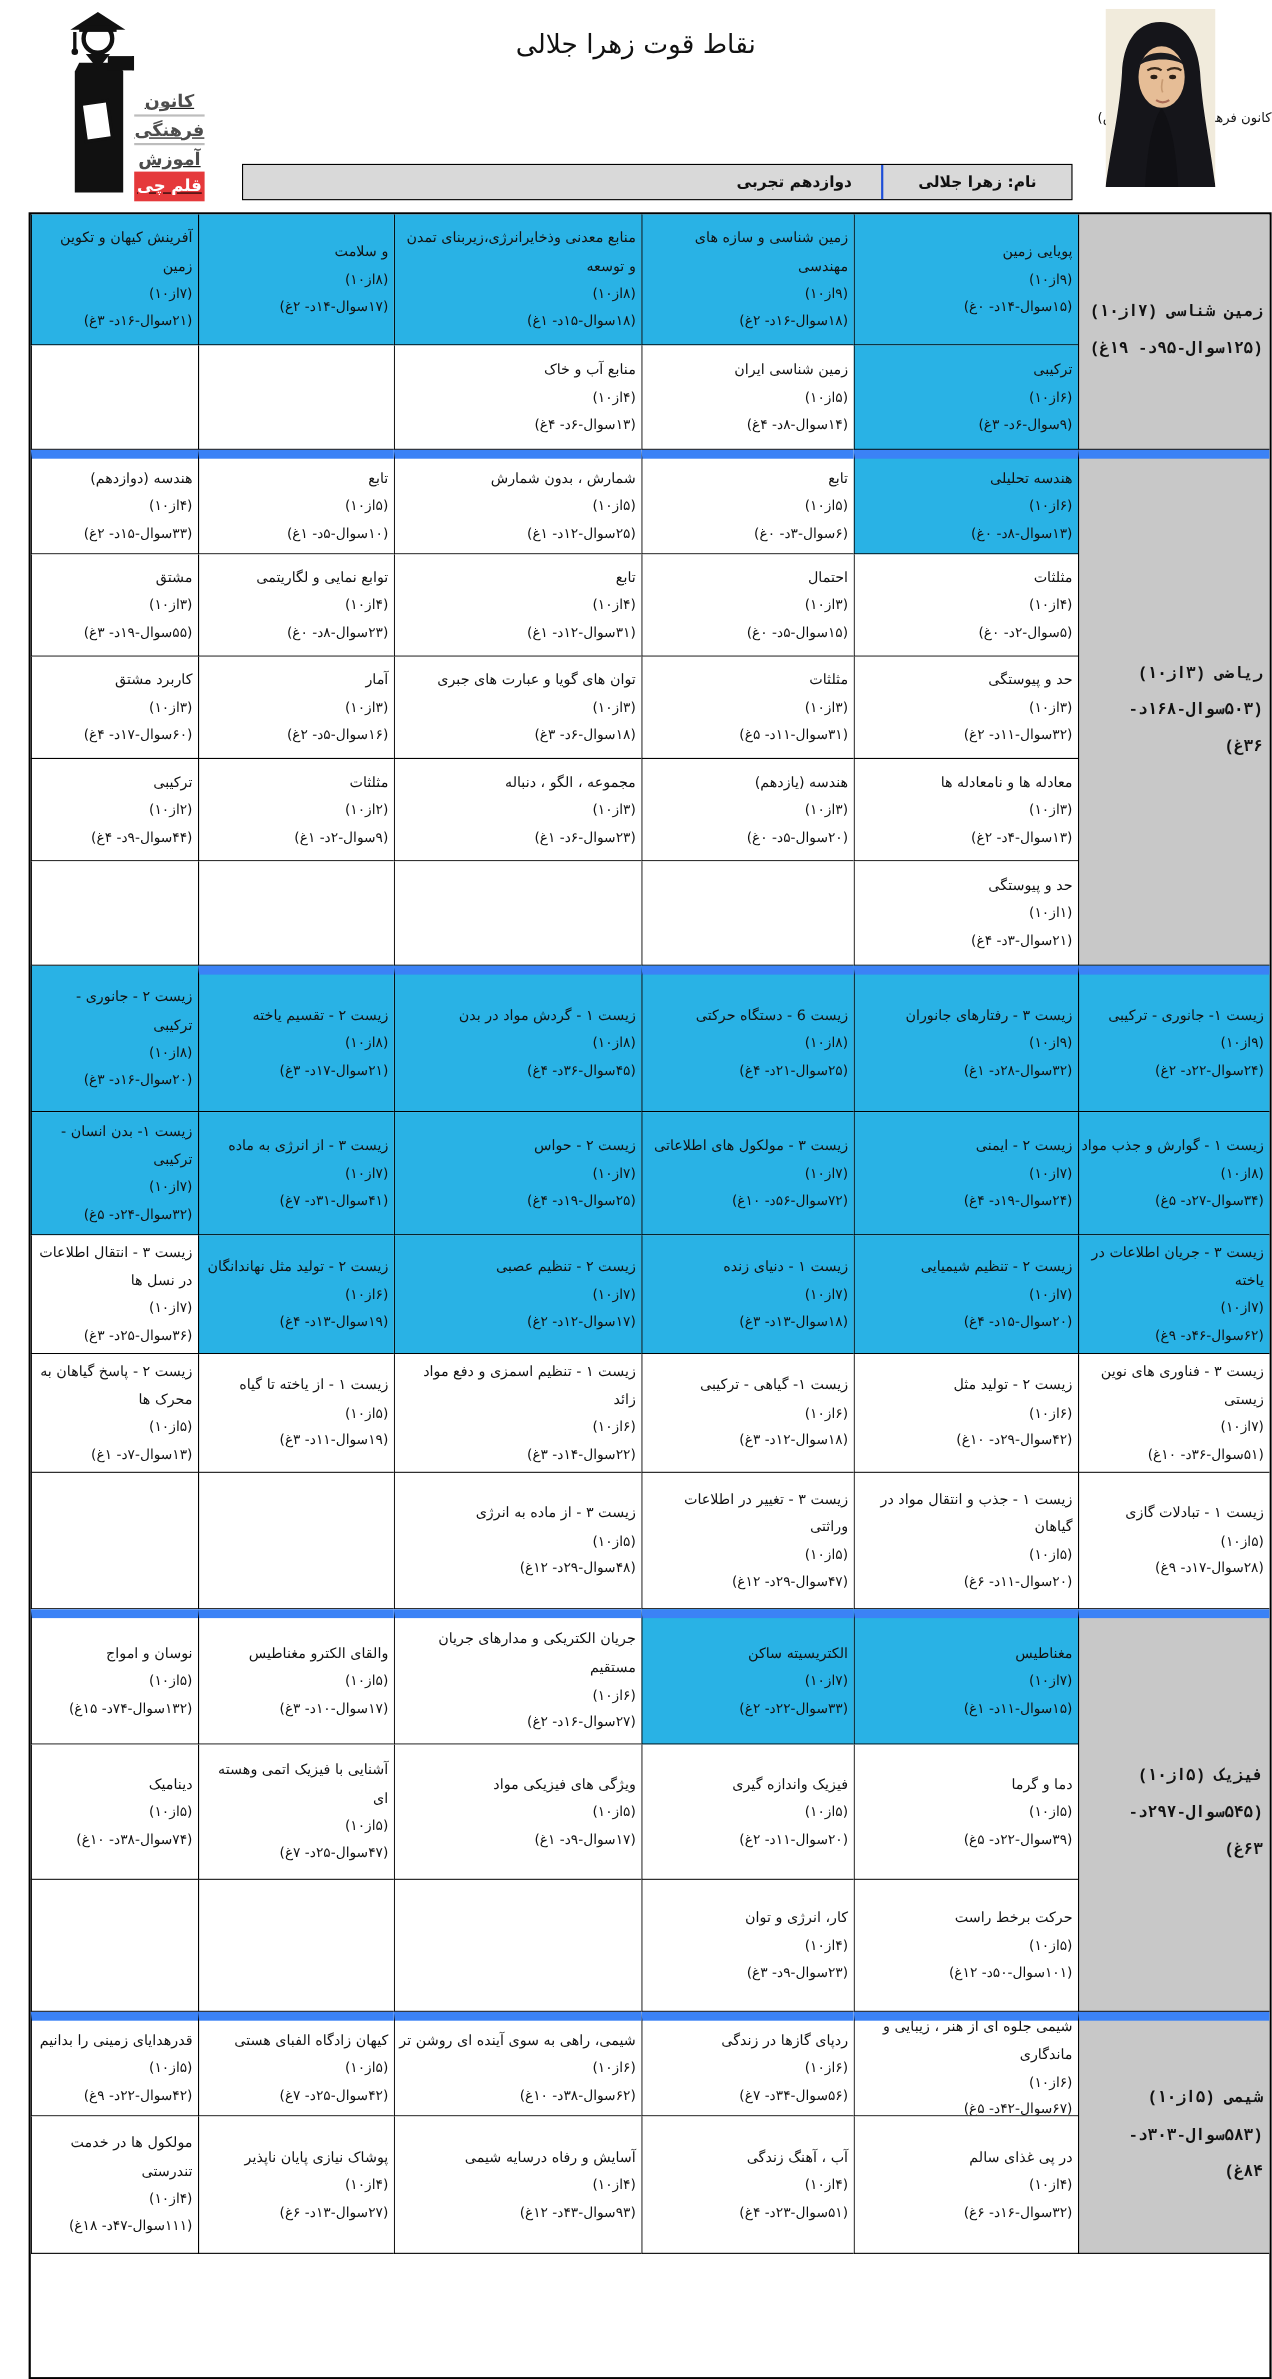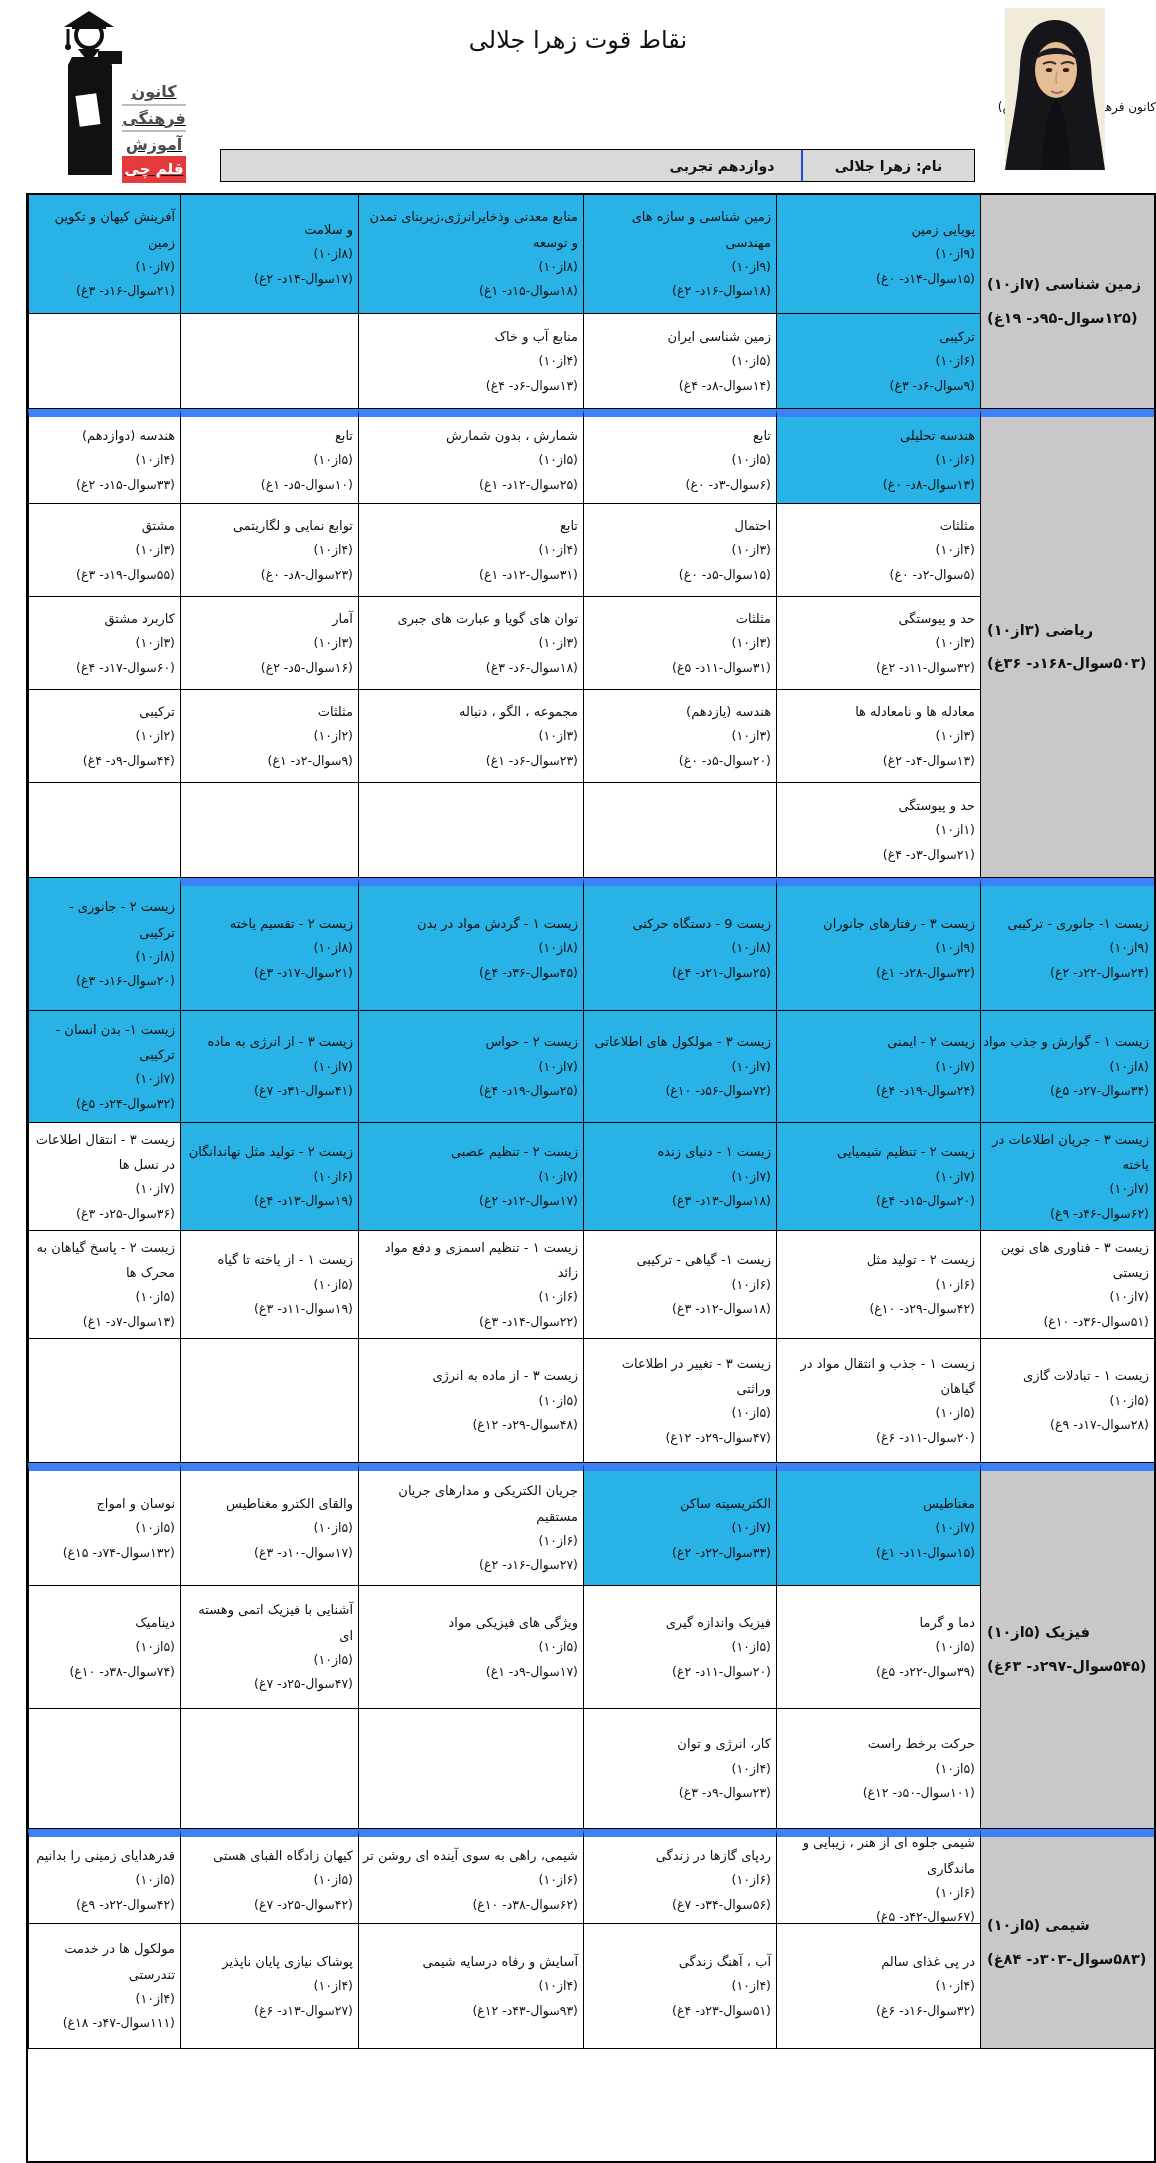--- a/index.html
+++ b/index.html
@@ -63,22 +63,22 @@
     border-left:1px solid #000;border-bottom:1px solid #000;
     box-sizing:border-box;display:flex;flex-direction:column;justify-content:center;
     text-align:right;direction:rtl;padding:2px 5px 2px 2px;overflow:hidden;
     background:#fff;color:#111;
   }
   .cell.gsep{border-top:8px solid #3b82f6;}
   .cell.hl{background:var(--hl);}
   .cell .t{font-size:13px;line-height:1.95;}
   .cell .s{font-size:12.5px;line-height:1.95;}
   .sub{
-    background:var(--subject-bg);font-weight:bold;text-align:left;
-    justify-content:center;padding:2px 6px;
+    background:var(--subject-bg);font-weight:bold;text-align:right;
+    justify-content:center;padding:2px 6px;font-family:Liberation Mono, monospace;
   }
   .sub .t,.sub .s{font-size:14.5px;line-height:2.3;}
 </style>
 </head>
 <body>
 
 <div class="logo">
   <svg class="logo-figure" viewBox="0 0 64 180" xmlns="http://www.w3.org/2000/svg">
 
     <path d="M14 52 L50 52 L54 60 L54 170 L10 170 L10 60 Z" fill="#111"></path>
@@ -298,21 +298,21 @@
       <div class="t">زیست ۱- جانوری - ترکیبی</div>
       <div class="s">(۹از۱۰)</div>
       <div class="s">(۲۴سوال-۲۲د- ۲غ)</div>
     </div>
     <div class="cell gsep hl">
       <div class="t">زیست ۳ - رفتارهای جانوران</div>
       <div class="s">(۹از۱۰)</div>
       <div class="s">(۳۲سوال-۲۸د- ۱غ)</div>
     </div>
     <div class="cell gsep hl">
-      <div class="t">زیست 9 - دستگاه حرکتی</div>
+      <div class="t">زیست 6 - دستگاه حرکتی</div>
       <div class="s">(۸از۱۰)</div>
       <div class="s">(۲۵سوال-۲۱د- ۴غ)</div>
     </div>
     <div class="cell gsep hl">
       <div class="t">زیست ۱ - گردش مواد در بدن</div>
       <div class="s">(۸از۱۰)</div>
       <div class="s">(۴۵سوال-۳۶د- ۴غ)</div>
     </div>
     <div class="cell gsep hl">
       <div class="t">زیست ۲ - تقسیم یاخته</div>

